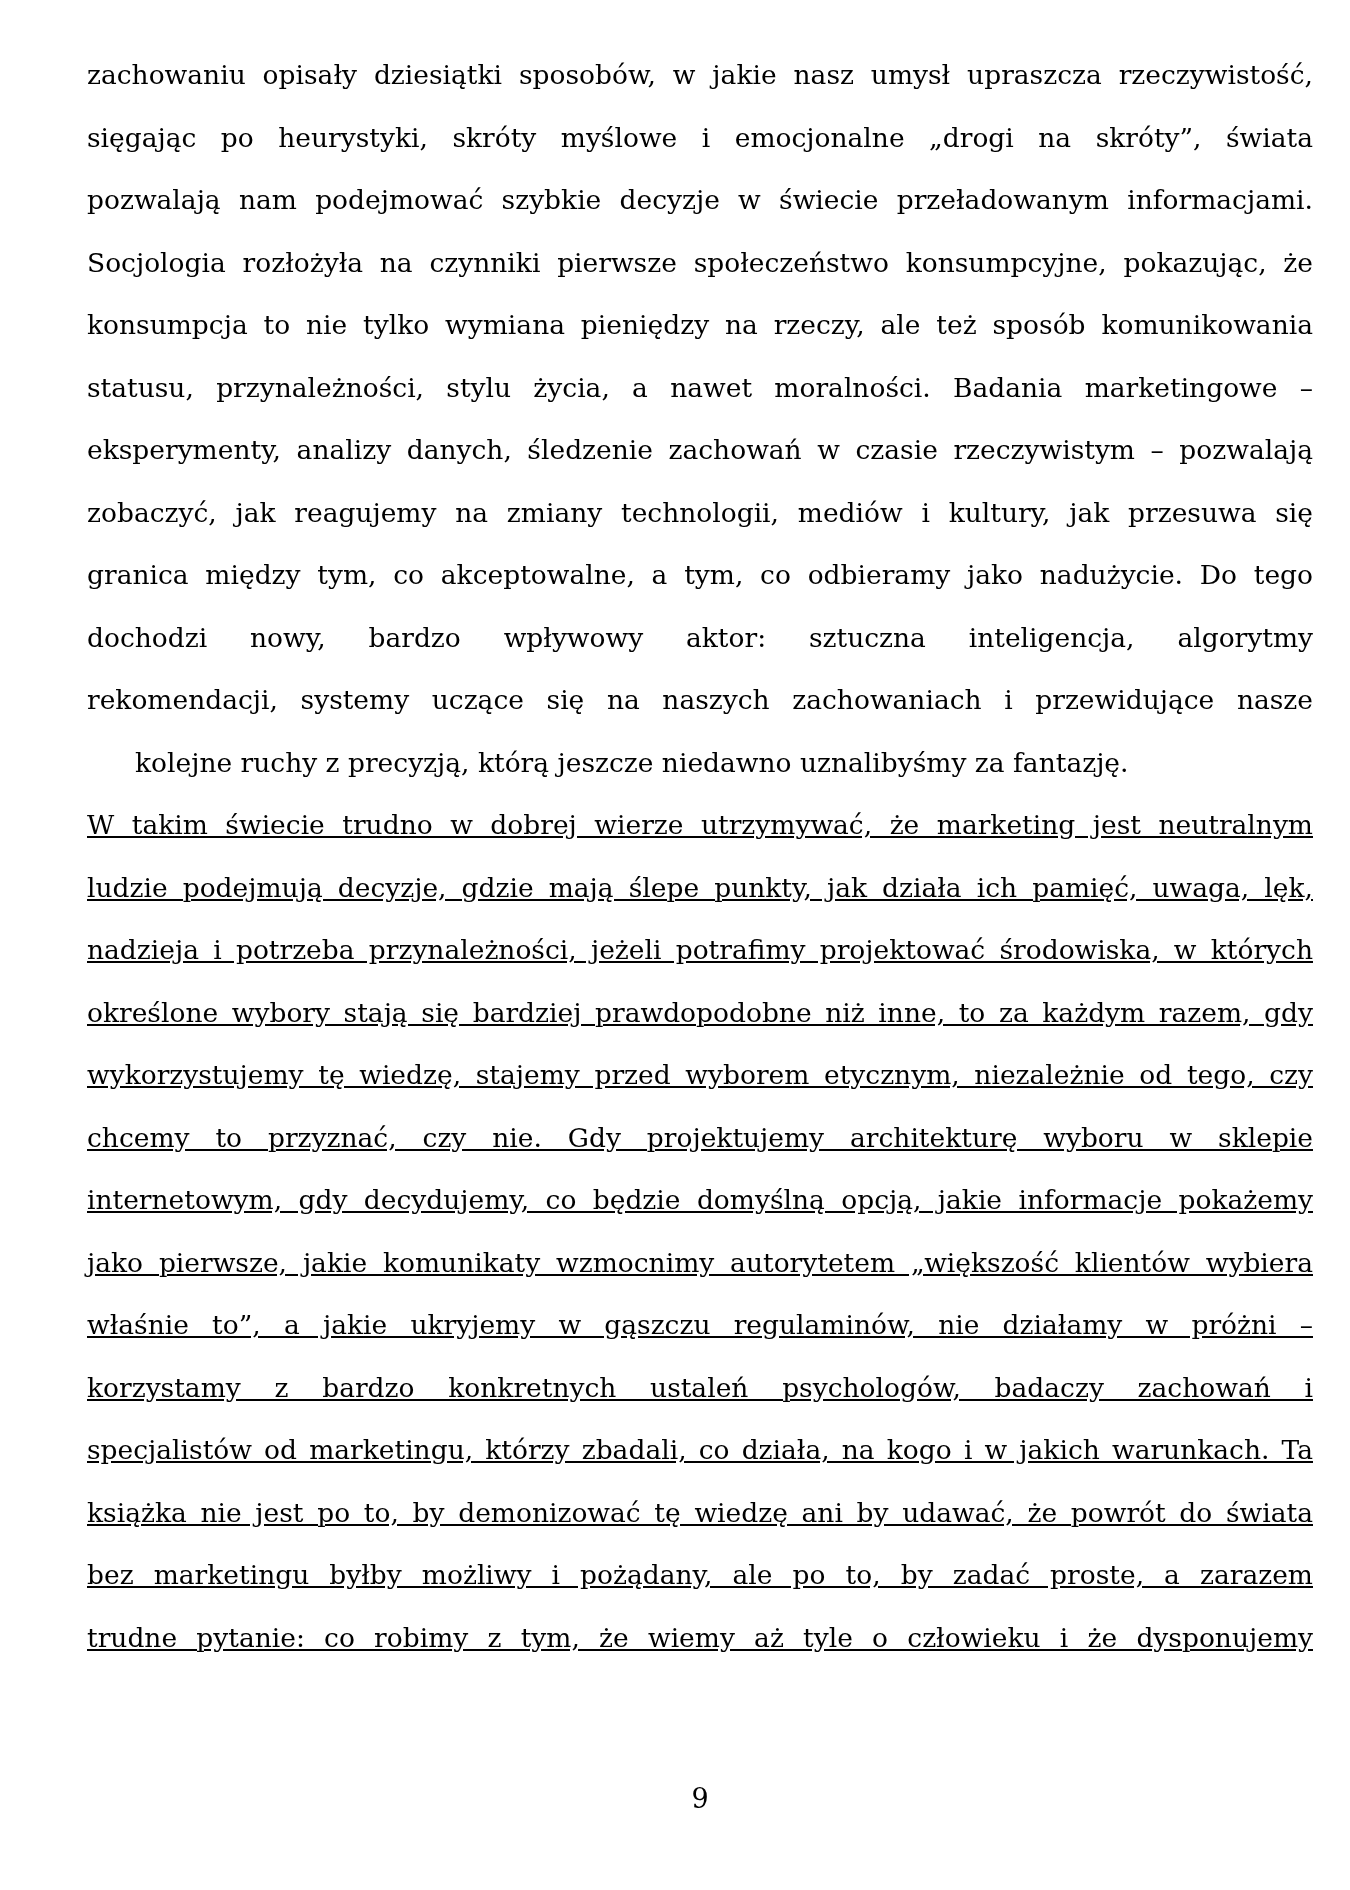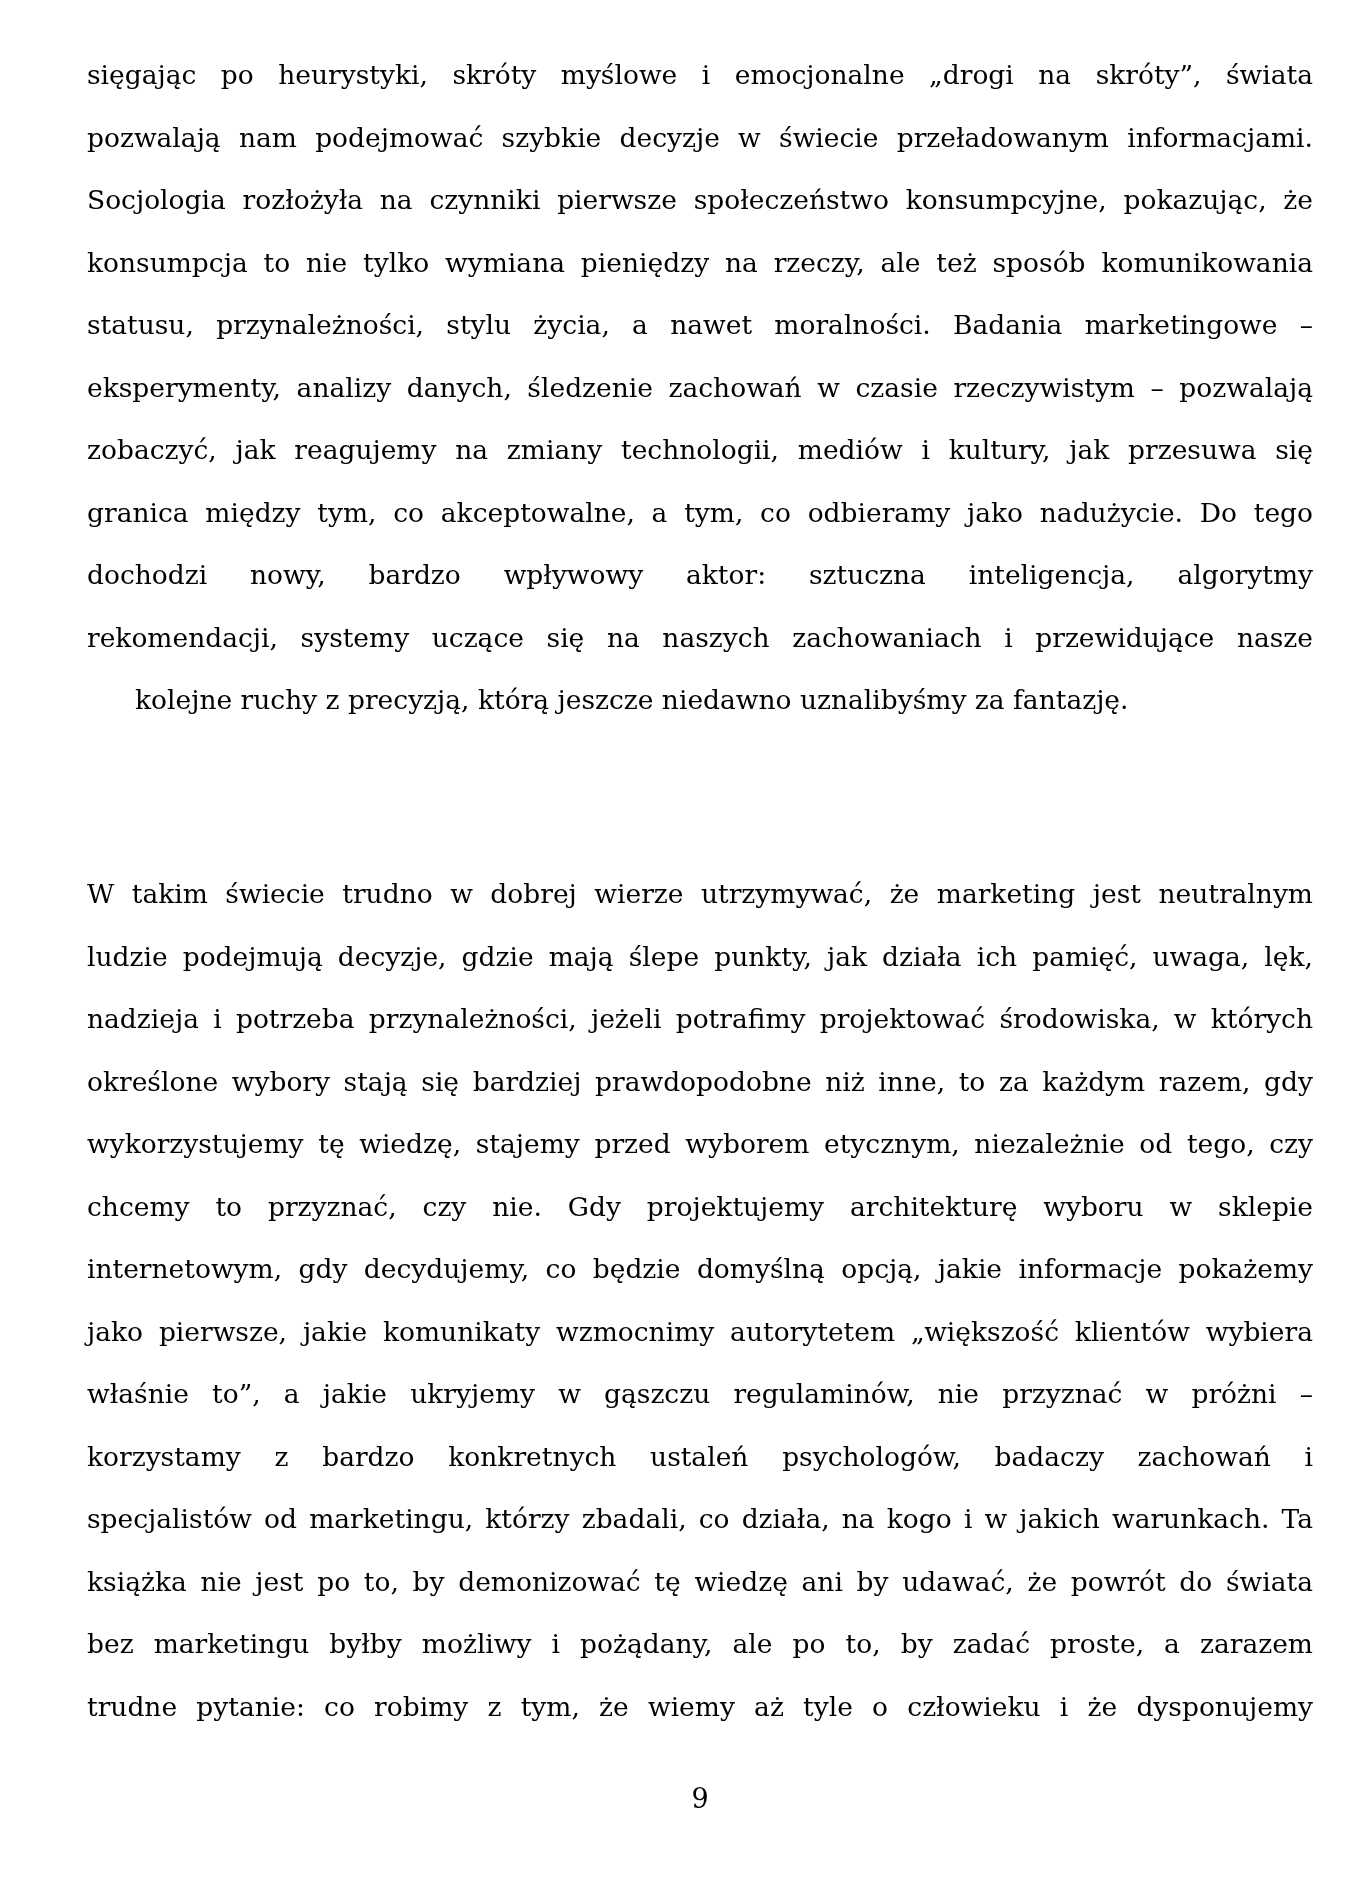--- a/index.html
+++ b/index.html
@@ -36,38 +36,39 @@
     text-align: justify;
     text-align-last: justify;
     overflow: visible;
   }
   .line.last {
     text-align: left;
     text-align-last: left;
     margin-left: 48px;
   }
   #para-1 { top: 44px; }
-  #para-2 { top: 863px; }
+  #para-2 { top: 794px; text-decoration: underline; }
   .page-number {
     position: absolute;
     left: 0;
     width: 1400px;
     top: 1779px;
     height: 40px;
     line-height: 40px;
     text-align: center;
     font-size: 27px;
   }
 </style>
 </head>
 <body>
 
 <div class="page">
 
   <div class="paragraph" id="para-1">
+    <span class="line">zachowaniu opisały dziesiątki sposobów, w jakie nasz umysł upraszcza rzeczywistość,</span>
     <span class="line">sięgając po heurystyki, skróty myślowe i emocjonalne „drogi na skróty”, świata</span>
     <span class="line">pozwalają nam podejmować szybkie decyzje w świecie przeładowanym informacjami.</span>
     <span class="line">Socjologia rozłożyła na czynniki pierwsze społeczeństwo konsumpcyjne, pokazując, że</span>
     <span class="line">konsumpcja to nie tylko wymiana pieniędzy na rzeczy, ale też sposób komunikowania</span>
     <span class="line">statusu, przynależności, stylu życia, a nawet moralności. Badania marketingowe –</span>
     <span class="line">eksperymenty, analizy danych, śledzenie zachowań w czasie rzeczywistym – pozwalają</span>
     <span class="line">zobaczyć, jak reagujemy na zmiany technologii, mediów i kultury, jak przesuwa się</span>
     <span class="line">granica między tym, co akceptowalne, a tym, co odbieramy jako nadużycie. Do tego</span>
     <span class="line">dochodzi nowy, bardzo wpływowy aktor: sztuczna inteligencja, algorytmy</span>
     <span class="line">rekomendacji, systemy uczące się na naszych zachowaniach i przewidujące nasze</span>
@@ -76,21 +77,21 @@
 
   <div class="paragraph" id="para-2">
     <span class="line">W takim świecie trudno w dobrej wierze utrzymywać, że marketing jest neutralnym</span>
     <span class="line">ludzie podejmują decyzje, gdzie mają ślepe punkty, jak działa ich pamięć, uwaga, lęk,</span>
     <span class="line">nadzieja i potrzeba przynależności, jeżeli potrafimy projektować środowiska, w których</span>
     <span class="line">określone wybory stają się bardziej prawdopodobne niż inne, to za każdym razem, gdy</span>
     <span class="line">wykorzystujemy tę wiedzę, stajemy przed wyborem etycznym, niezależnie od tego, czy</span>
     <span class="line">chcemy to przyznać, czy nie. Gdy projektujemy architekturę wyboru w sklepie</span>
     <span class="line">internetowym, gdy decydujemy, co będzie domyślną opcją, jakie informacje pokażemy</span>
     <span class="line">jako pierwsze, jakie komunikaty wzmocnimy autorytetem „większość klientów wybiera</span>
-    <span class="line">właśnie to”, a jakie ukryjemy w gąszczu regulaminów, nie przyznać w próżni –</span>
+    <span class="line">właśnie to”, a jakie ukryjemy w gąszczu regulaminów, nie działamy w próżni –</span>
     <span class="line">korzystamy z bardzo konkretnych ustaleń psychologów, badaczy zachowań i</span>
     <span class="line">specjalistów od marketingu, którzy zbadali, co działa, na kogo i w jakich warunkach. Ta</span>
     <span class="line">książka nie jest po to, by demonizować tę wiedzę ani by udawać, że powrót do świata</span>
     <span class="line">bez marketingu byłby możliwy i pożądany, ale po to, by zadać proste, a zarazem</span>
     <span class="line">trudne pytanie: co robimy z tym, że wiemy aż tyle o człowieku i że dysponujemy</span>
   </div>
 
   <div class="page-number">9</div>
 
 </div>

